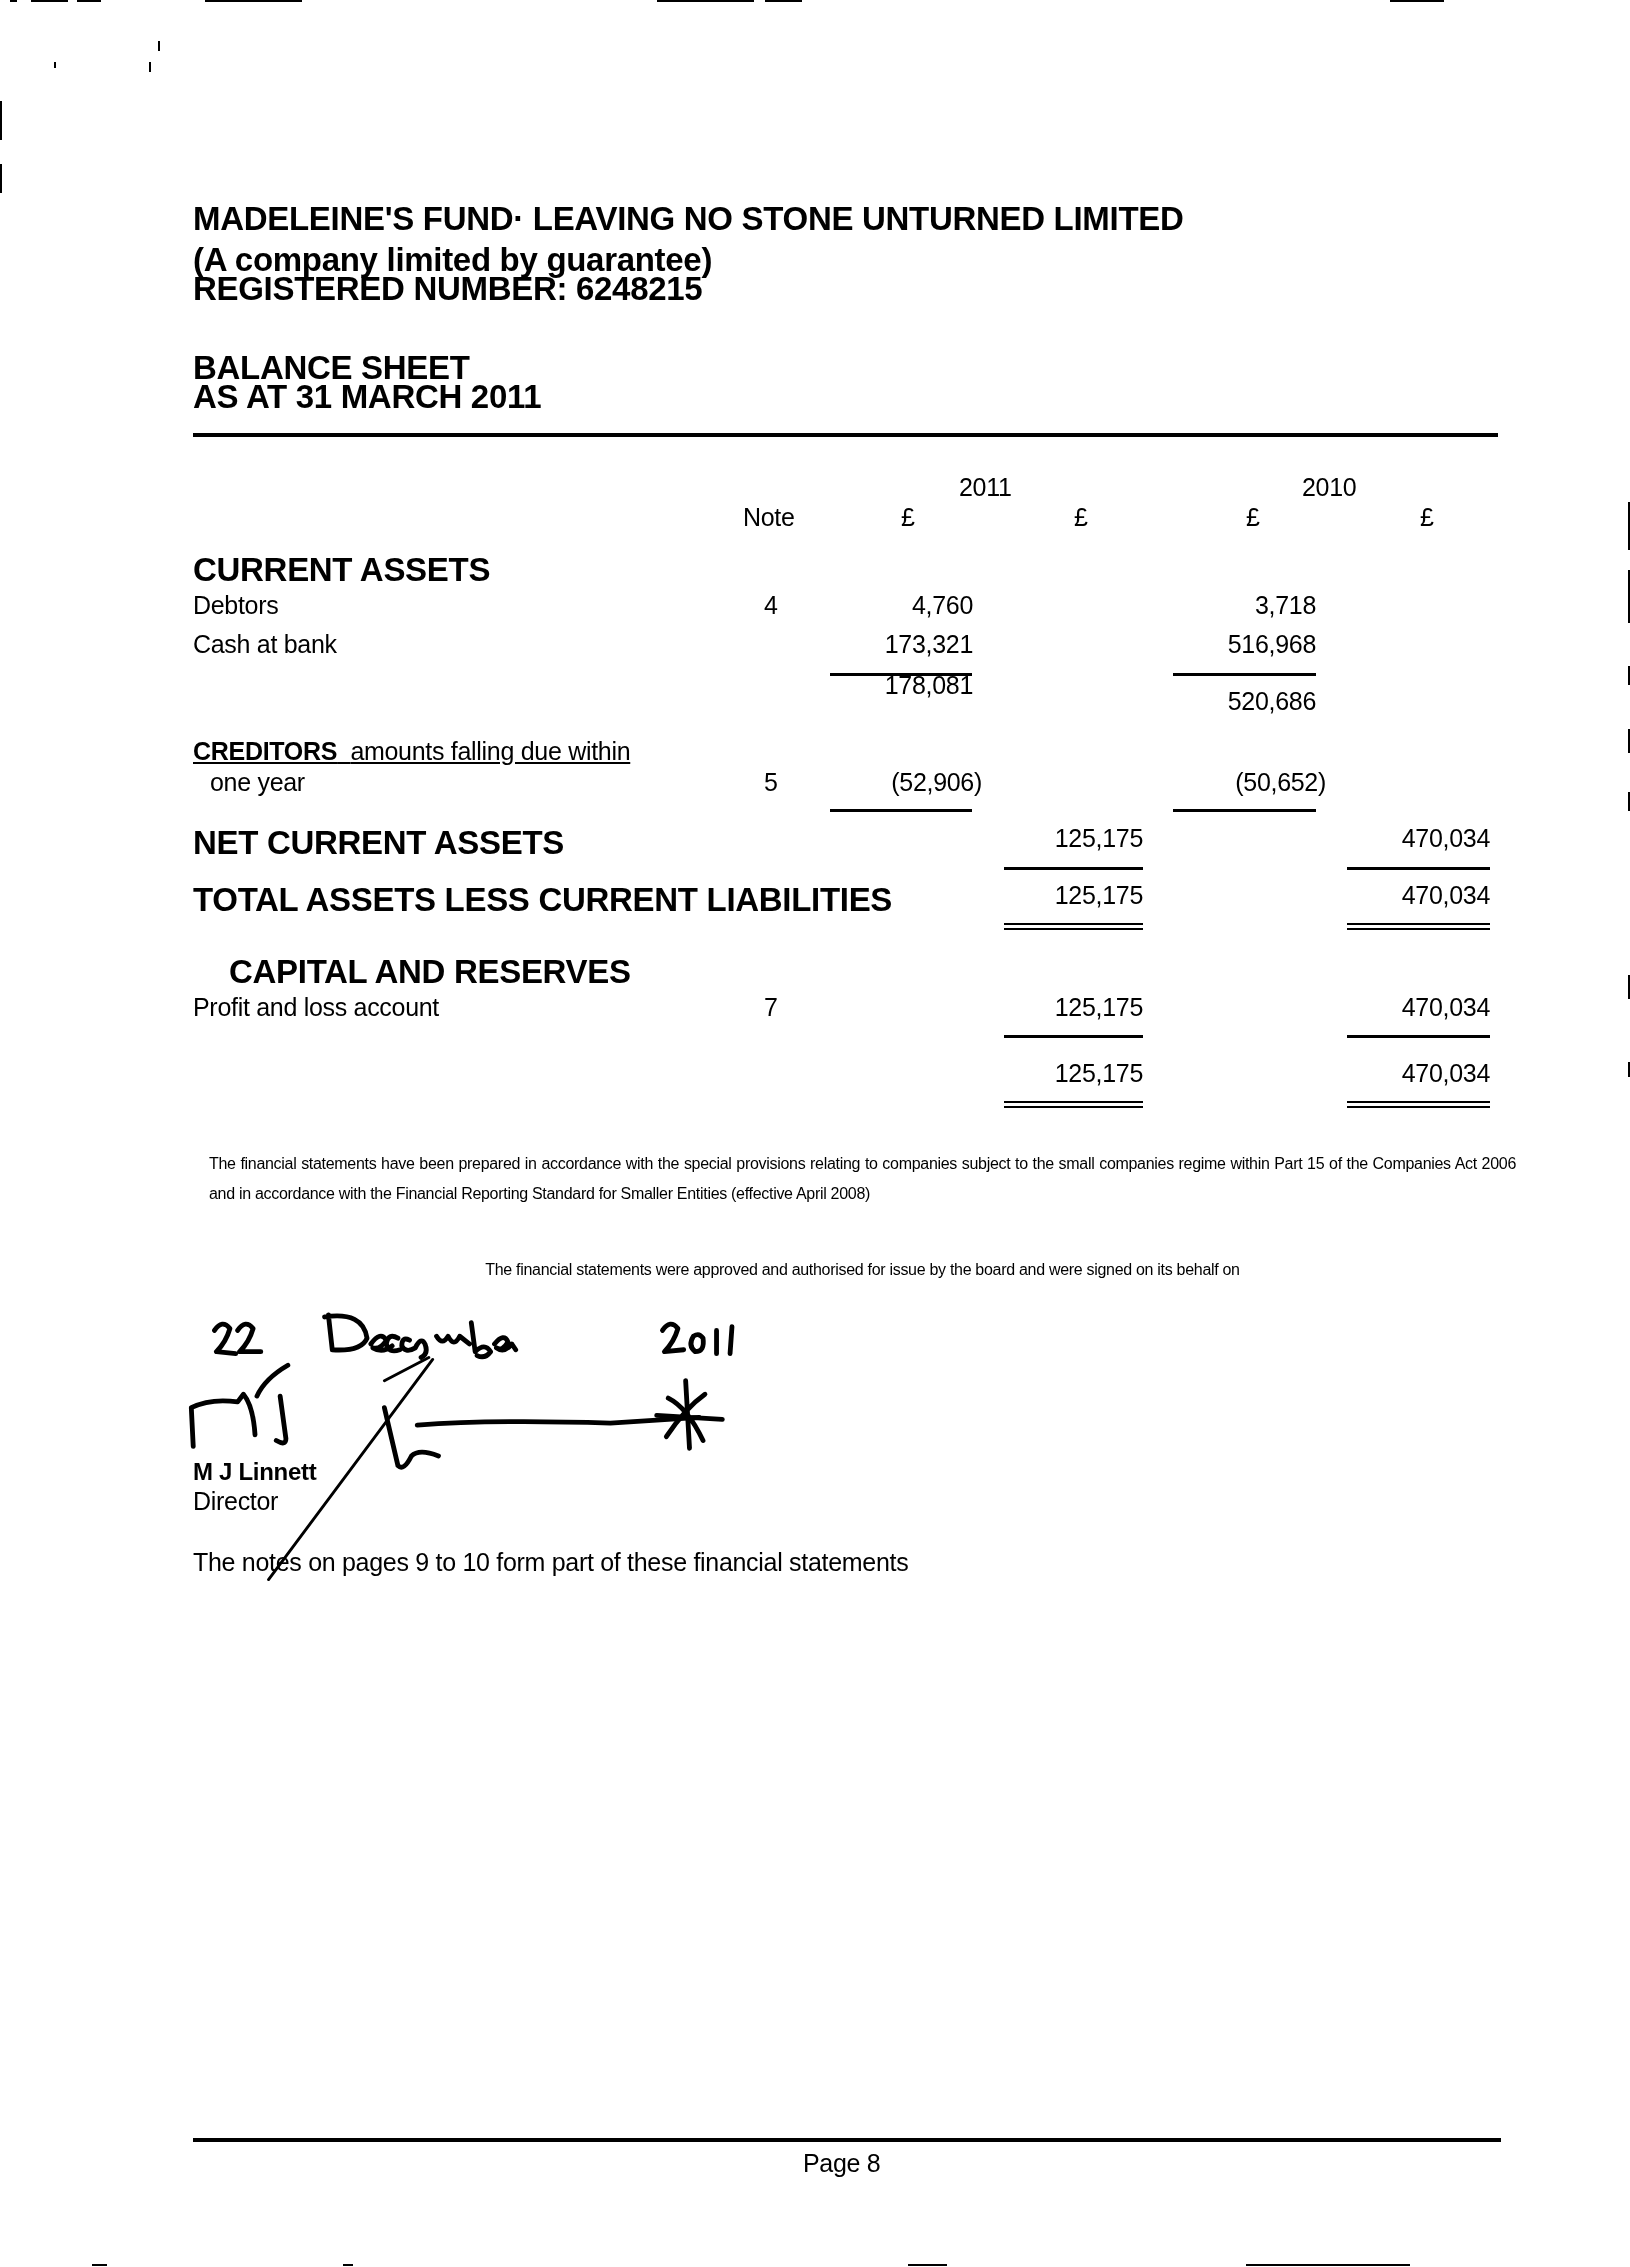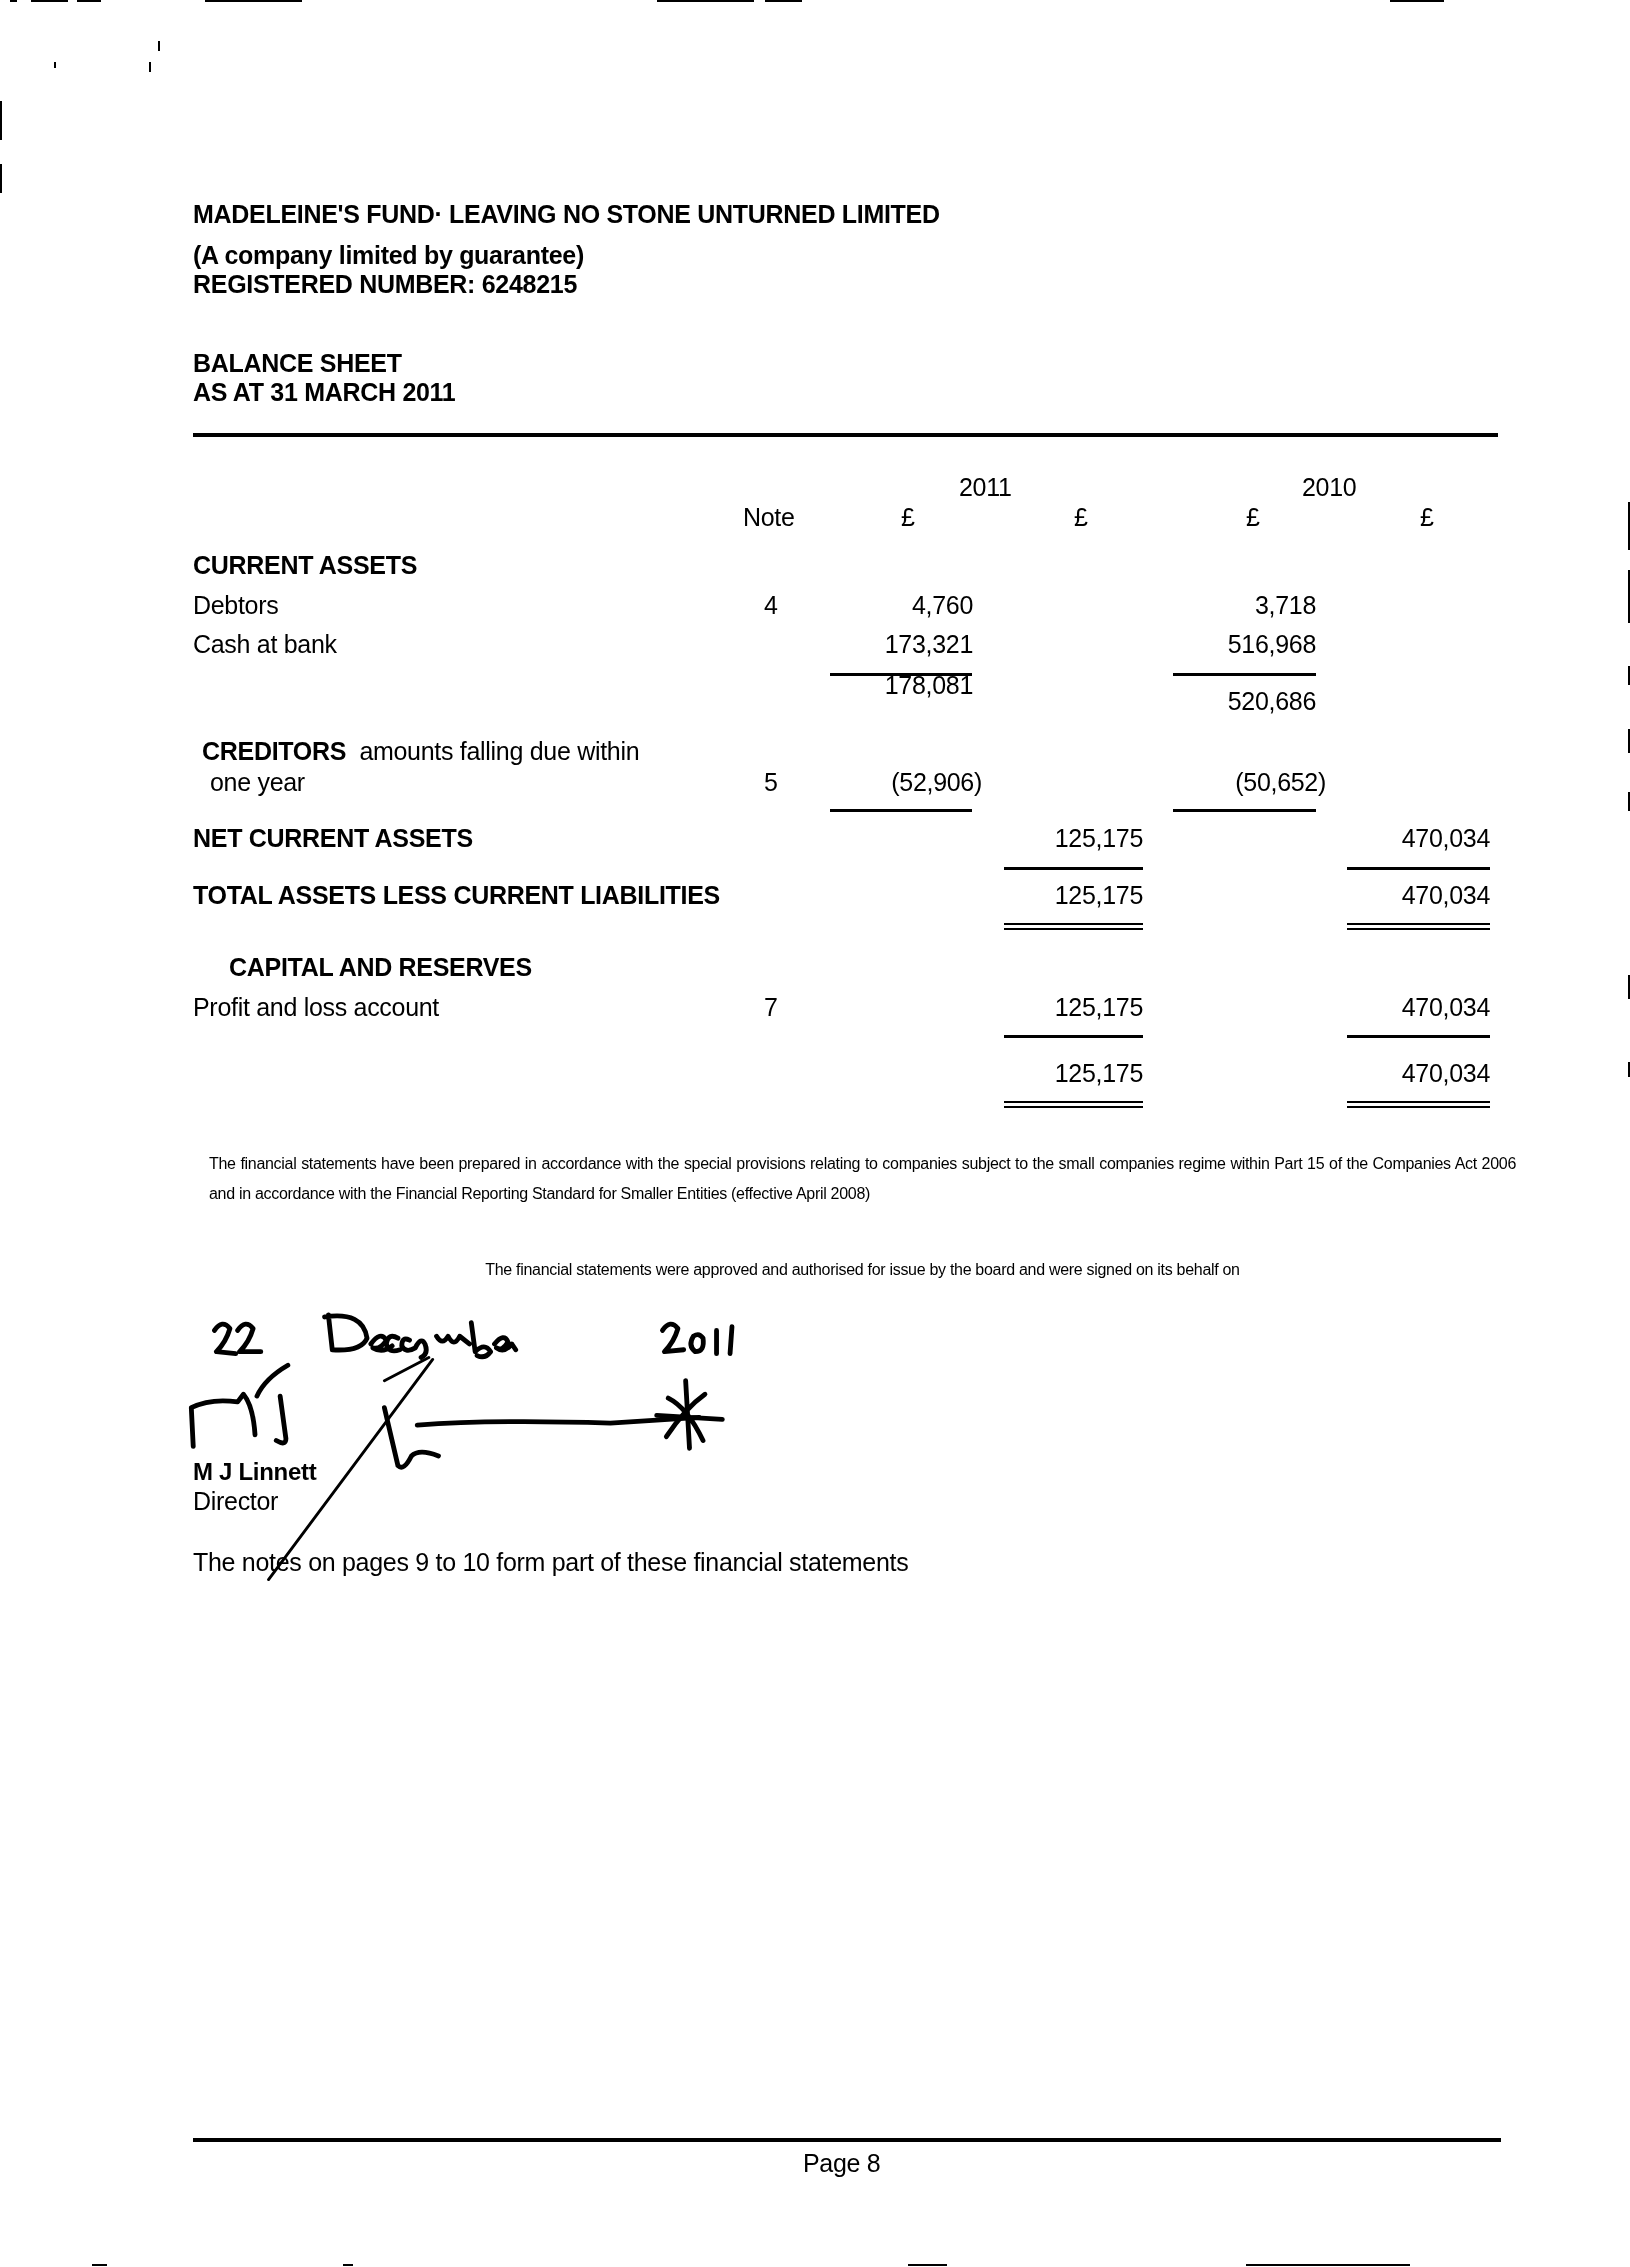--- a/index.html
+++ b/index.html
@@ -1,21 +1,21 @@
 <!DOCTYPE html>
 <html><head>
   <meta charset="utf-8">
   <style>
     html, body { margin: 0; padding: 0; background: #ffffff; }
     body {
       width: 1631px; height: 2267px; position: relative; overflow: hidden;
       font-family: "Liberation Sans", sans-serif; color: #000;
     }
     .abs { position: absolute; white-space: nowrap; }
-    .hdr { font-weight: bold; font-size: 25px; letter-spacing: -0.3px; }
+    .hdr { font-weight: bold; font-size: 33px; letter-spacing: -0.3px; }
     .txt { font-size: 25px; letter-spacing: -0.3px; text-align: center; }
     .bold { font-weight: bold; }
     .num { text-align: right; }
     .rule { position: absolute; background: #000; }
     .dbl { position: absolute; border-top: 2.9px solid #000; border-bottom: 2.9px solid #000; height: 2.9px; }
     .para { position: absolute; left: 209px; width: 1307px; font-size: 16px; line-height: 30px; text-align: justify; letter-spacing: -0.3px; }
     .artifact { position: absolute; background: #000; }
     svg.sig { position: absolute; left: 0; top: 0; }
   </style>
 </head>
@@ -72,21 +72,21 @@
 <div class="abs txt" style="left:193px;top:630px;">Cash at bank</div>
 <div class="abs txt num" style="right:658px;top:630px;">173,321</div>
 <div class="abs txt num" style="right:315px;top:630px;">516,968</div>
 
 <div class="rule" style="left:830px;top:673px;width:142px;height:2.9px;"></div>
 <div class="rule" style="left:1173px;top:673px;width:143px;height:2.9px;"></div>
 
 <div class="abs txt num" style="right:658px;top:671px;">178,081</div>
 <div class="abs txt num" style="right:315px;top:687px;">520,686</div>
 
-<div class="abs txt" style="left:202px;top:737px;">
+<div class="abs txt" style="left:193px;top:737px;text-decoration:underline;">
   <span class="bold">CREDITORS</span>&nbsp;
   <span>amounts falling due within</span>
 </div>
 <div class="abs txt" style="left:210px;top:768px;">one year</div>
 <div class="abs txt" style="left:764px;top:768px;">5</div>
 <div class="abs txt num" style="right:649px;top:768px;">(52,906)</div>
 <div class="abs txt num" style="right:305px;top:768px;">(50,652)</div>
 
 <div class="rule" style="left:830px;top:809px;width:142px;height:2.9px;"></div>
 <div class="rule" style="left:1173px;top:809px;width:143px;height:2.9px;"></div>

